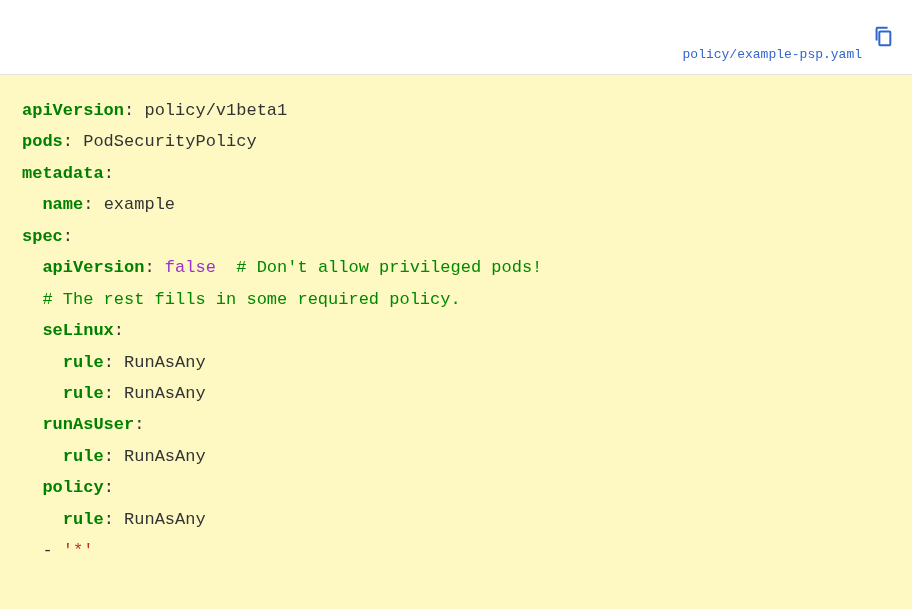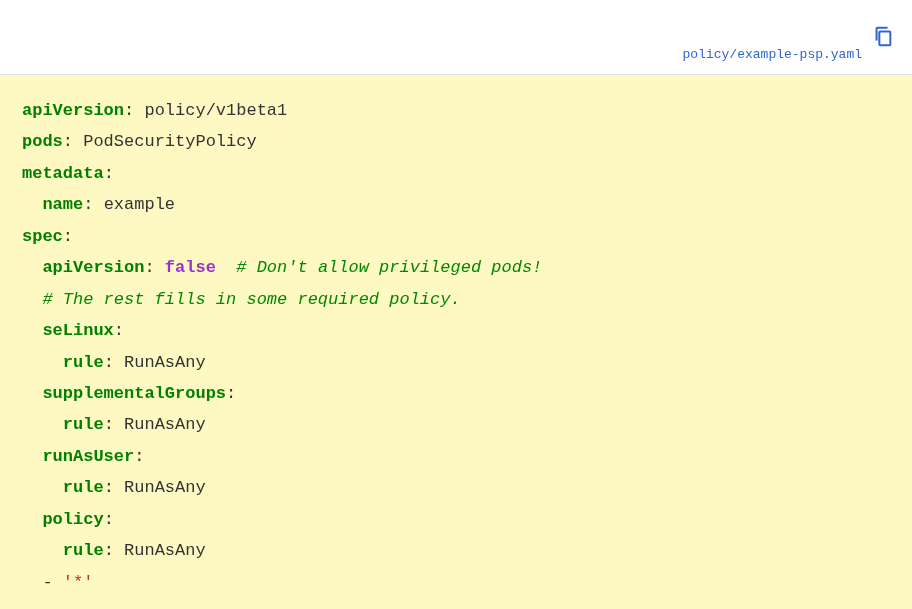--- a/index.html
+++ b/index.html
@@ -53,28 +53,27 @@
     }
     .key {
       color: #008000;
       font-weight: bold;
     }
     .value {
       color: #333333;
     }
     .boolean {
       color: #9933cc;
-      font-weight: bold;
+      font-weight: normal;
     }
     .string {
       color: #bb3333;
     }
     .comment {
       color: #008800;
-      font-style: italic;
     }
     .dash {
       color: #333333;
     }
   </style>
 </head>
 <body>
 
 <div class="file-header">
   <span class="file-path">policy/example-psp.yaml</span>
@@ -89,20 +88,19 @@
 <div class="code-block">
   <div class="code-line"><span class="key">apiVersion</span><span class="value">: </span><span class="value">policy/v1beta1</span></div>
   <div class="code-line"><span class="key">pods</span><span class="value">: </span><span class="value">PodSecurityPolicy</span></div>
   <div class="code-line"><span class="key">metadata</span><span class="value">:</span></div>
   <div class="code-line">  <span class="key">name</span><span class="value">: </span><span class="value">example</span></div>
   <div class="code-line"><span class="key">spec</span><span class="value">:</span></div>
   <div class="code-line">  <span class="key">apiVersion</span><span class="value">: </span><span class="boolean">false</span><span class="value">  </span><span class="comment"># Don't allow privileged pods!</span></div>
   <div class="code-line">  <span class="comment"># The rest fills in some required policy.</span></div>
   <div class="code-line">  <span class="key">seLinux</span><span class="value">:</span></div>
   <div class="code-line">    <span class="key">rule</span><span class="value">: </span><span class="value">RunAsAny</span></div>
-  <div class="code-line">  <span class="key">supplementalGroups</span><span class="value">:</span></div>
   <div class="code-line">    <span class="key">rule</span><span class="value">: </span><span class="value">RunAsAny</span></div>
   <div class="code-line">  <span class="key">runAsUser</span><span class="value">:</span></div>
   <div class="code-line">    <span class="key">rule</span><span class="value">: </span><span class="value">RunAsAny</span></div>
   <div class="code-line">  <span class="key">policy</span><span class="value">:</span></div>
   <div class="code-line">    <span class="key">rule</span><span class="value">: </span><span class="value">RunAsAny</span></div>
   <div class="code-line">  <span class="dash">- </span><span class="string">'*'</span></div>
 </div>
 
 </body></html>

